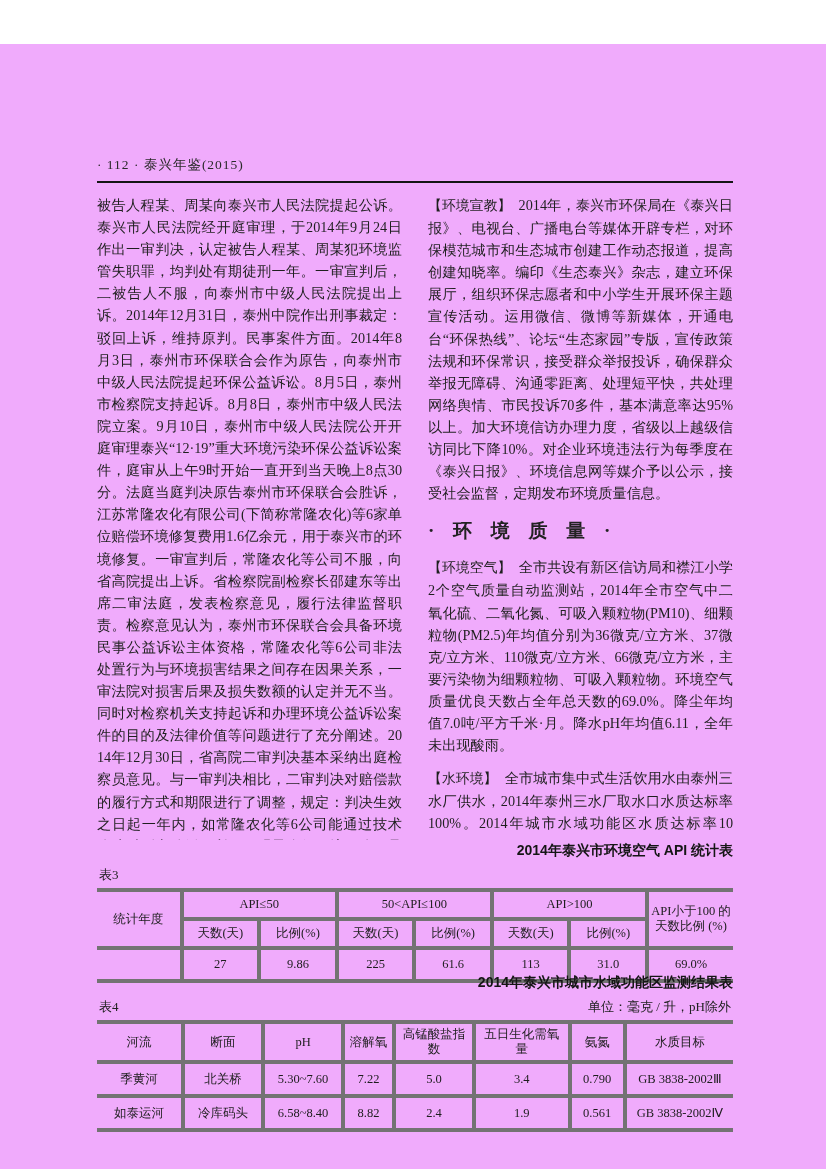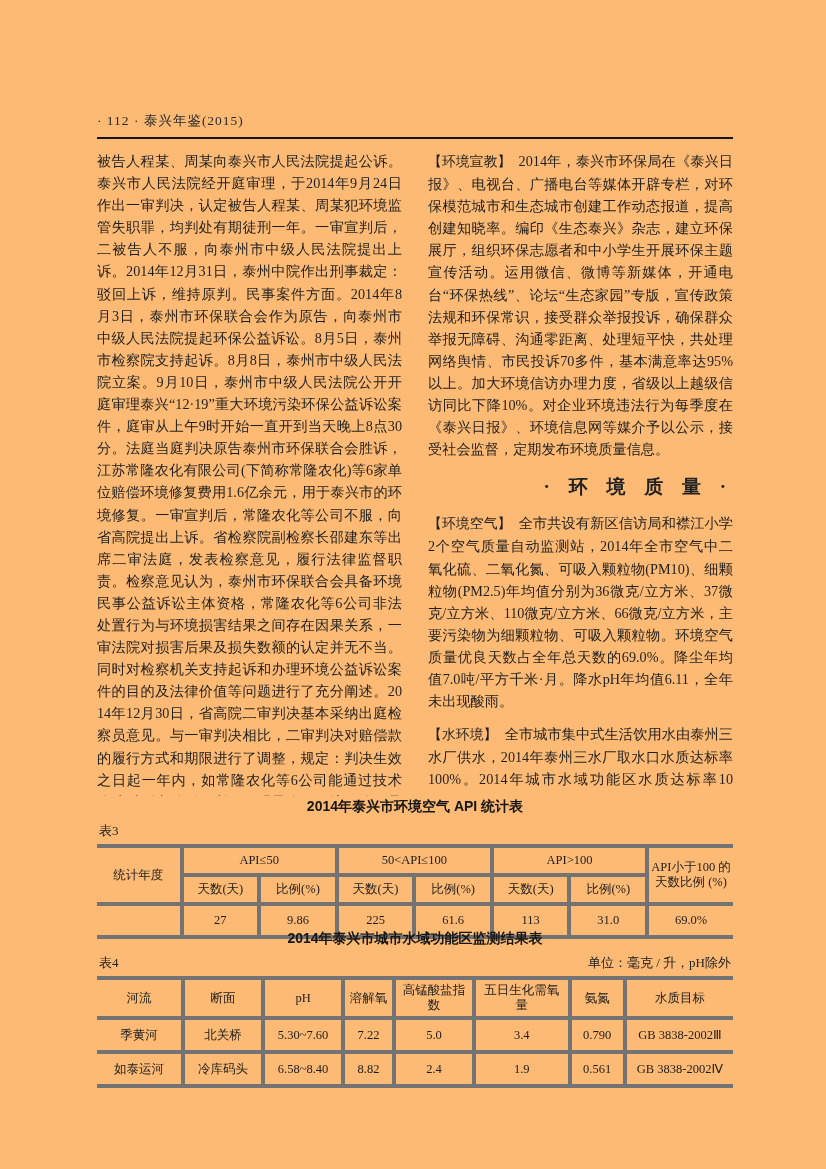--- a/index.html
+++ b/index.html
@@ -1,46 +1,46 @@
 <!DOCTYPE html>
 <html><head>
 <meta charset="utf-8">
 <style>
   html,body{margin:0;padding:0;}
   body{
     width:826px;height:1169px;background:#ffffff;position:relative;
     font-family:"Liberation Serif", serif;color:#1f1f1f;
     -webkit-font-smoothing:antialiased;
   }
-  .page{position:absolute;inset:0;background:#fdba74;}
+  .page{position:absolute;inset:0;background:#f0abfc;margin-top:44px;}
 
   
   .page-head{position:absolute;left:97px;top:112px;width:636px;}
   .page-head .head-line{font-size:13.5px;letter-spacing:1px;color:#2a2a2a;}
   .page-head .rule{margin-top:7px;border-top:2.2px solid #151515;}
 
   
   .cols{position:absolute;left:97px;top:150px;width:636px;height:646px;
         display:flex;gap:26px;overflow:hidden;}
   .col{flex:1 1 0;min-width:0;}
   .col p{
     margin:0;font-size:14.2px;line-height:22.1px;
     text-align:justify;text-align-last:left;word-break:break-all;
   }
   .sec-label{font-family:"Liberation Sans", sans-serif;font-weight:normal;font-size:13.8px;}
   .para-gap{margin-top:11px !important;}
   .section-title{
-    margin:14px 0 12px 0;text-align:right;font-size:19px;font-weight:bold;
+    margin:14px 0 12px 0;text-align:left;font-size:19px;font-weight:bold;
     letter-spacing:7px;color:#222;font-family:"Liberation Serif", serif;
   }
 
   
   .tblock{position:absolute;left:97px;width:636px;}
   .t3{top:798px;} .t4{top:930px;}
-  .tbl-title{text-align:center;font-family:"Liberation Sans", sans-serif;
+  .tbl-title{text-align:right;font-family:"Liberation Sans", sans-serif;
              font-weight:bold;font-size:14px;color:#151515;}
   .tbl-meta{display:flex;justify-content:space-between;align-items:flex-end;
             margin:6px 2px 4px 2px;font-size:13px;color:#222;}
   table{width:100%;border-collapse:collapse;table-layout:fixed;
         border-top:2.4px solid #111;border-bottom:2.4px solid #111;}
   td{border:4px solid #737373;text-align:center;vertical-align:middle;
      font-size:12.5px;color:#1d1d1d;padding:3px 2px;line-height:15px;}
   td.no-l{border-left:none;} td.no-r{border-right:none;}
   .t3 td{height:19px;} .t3 tr.data td{height:23px;}
   .t4 td{height:24px;}

